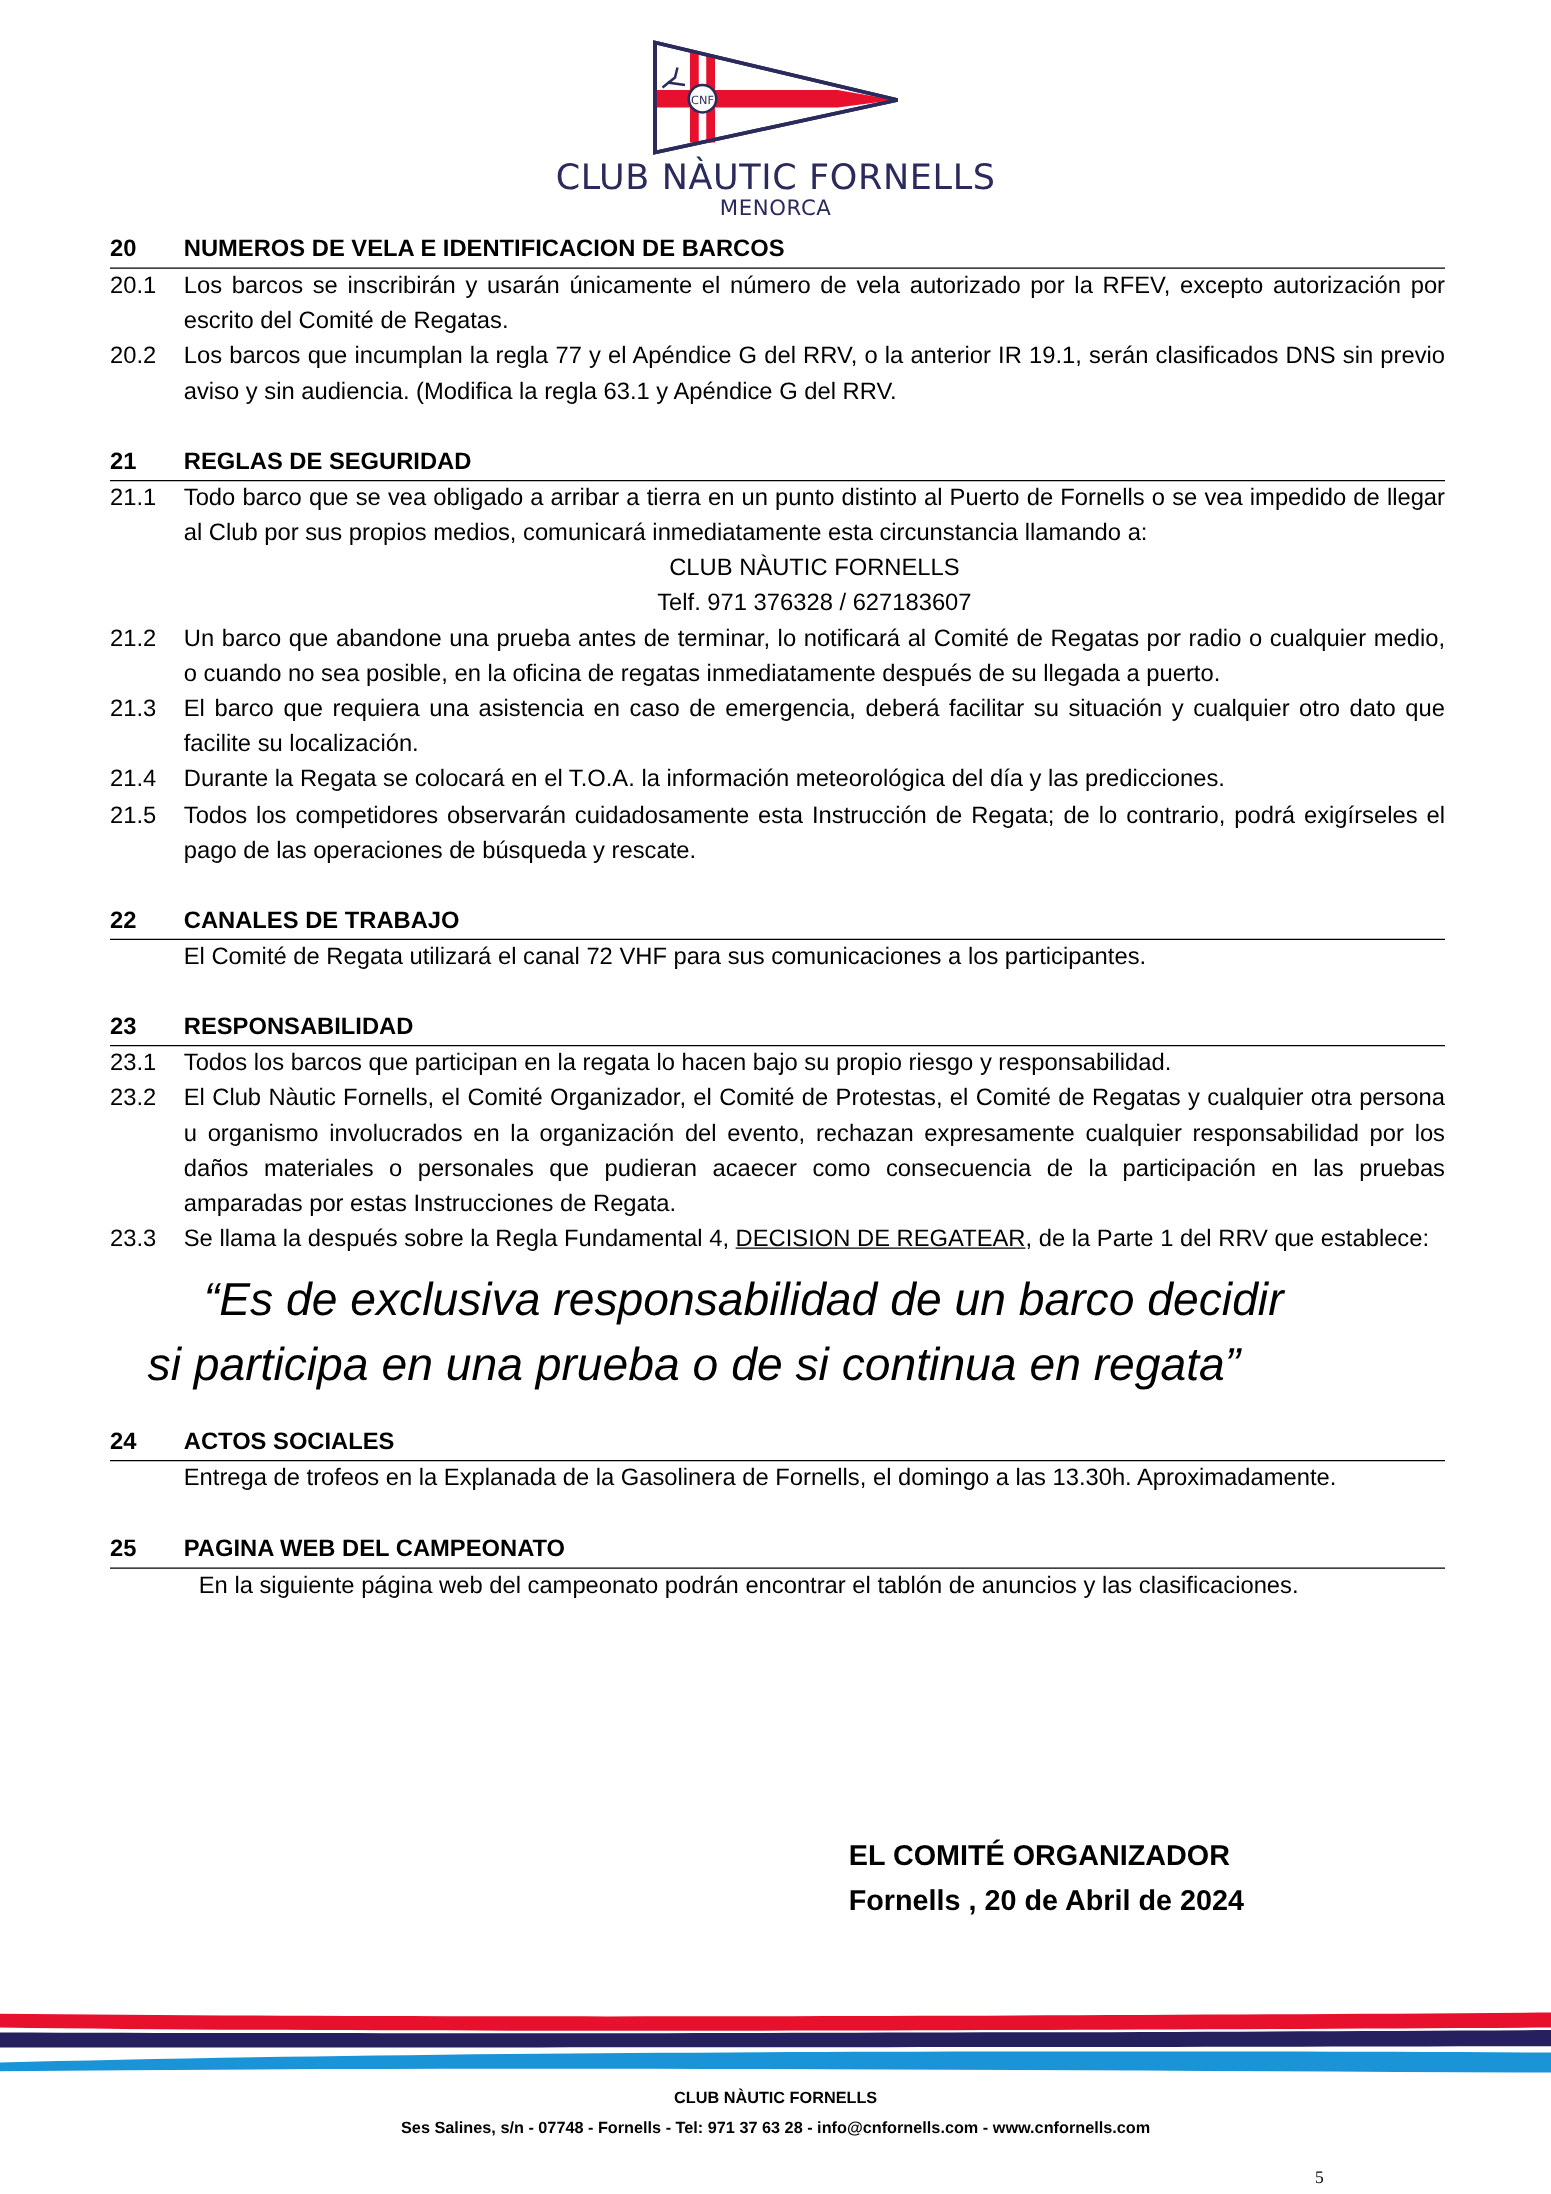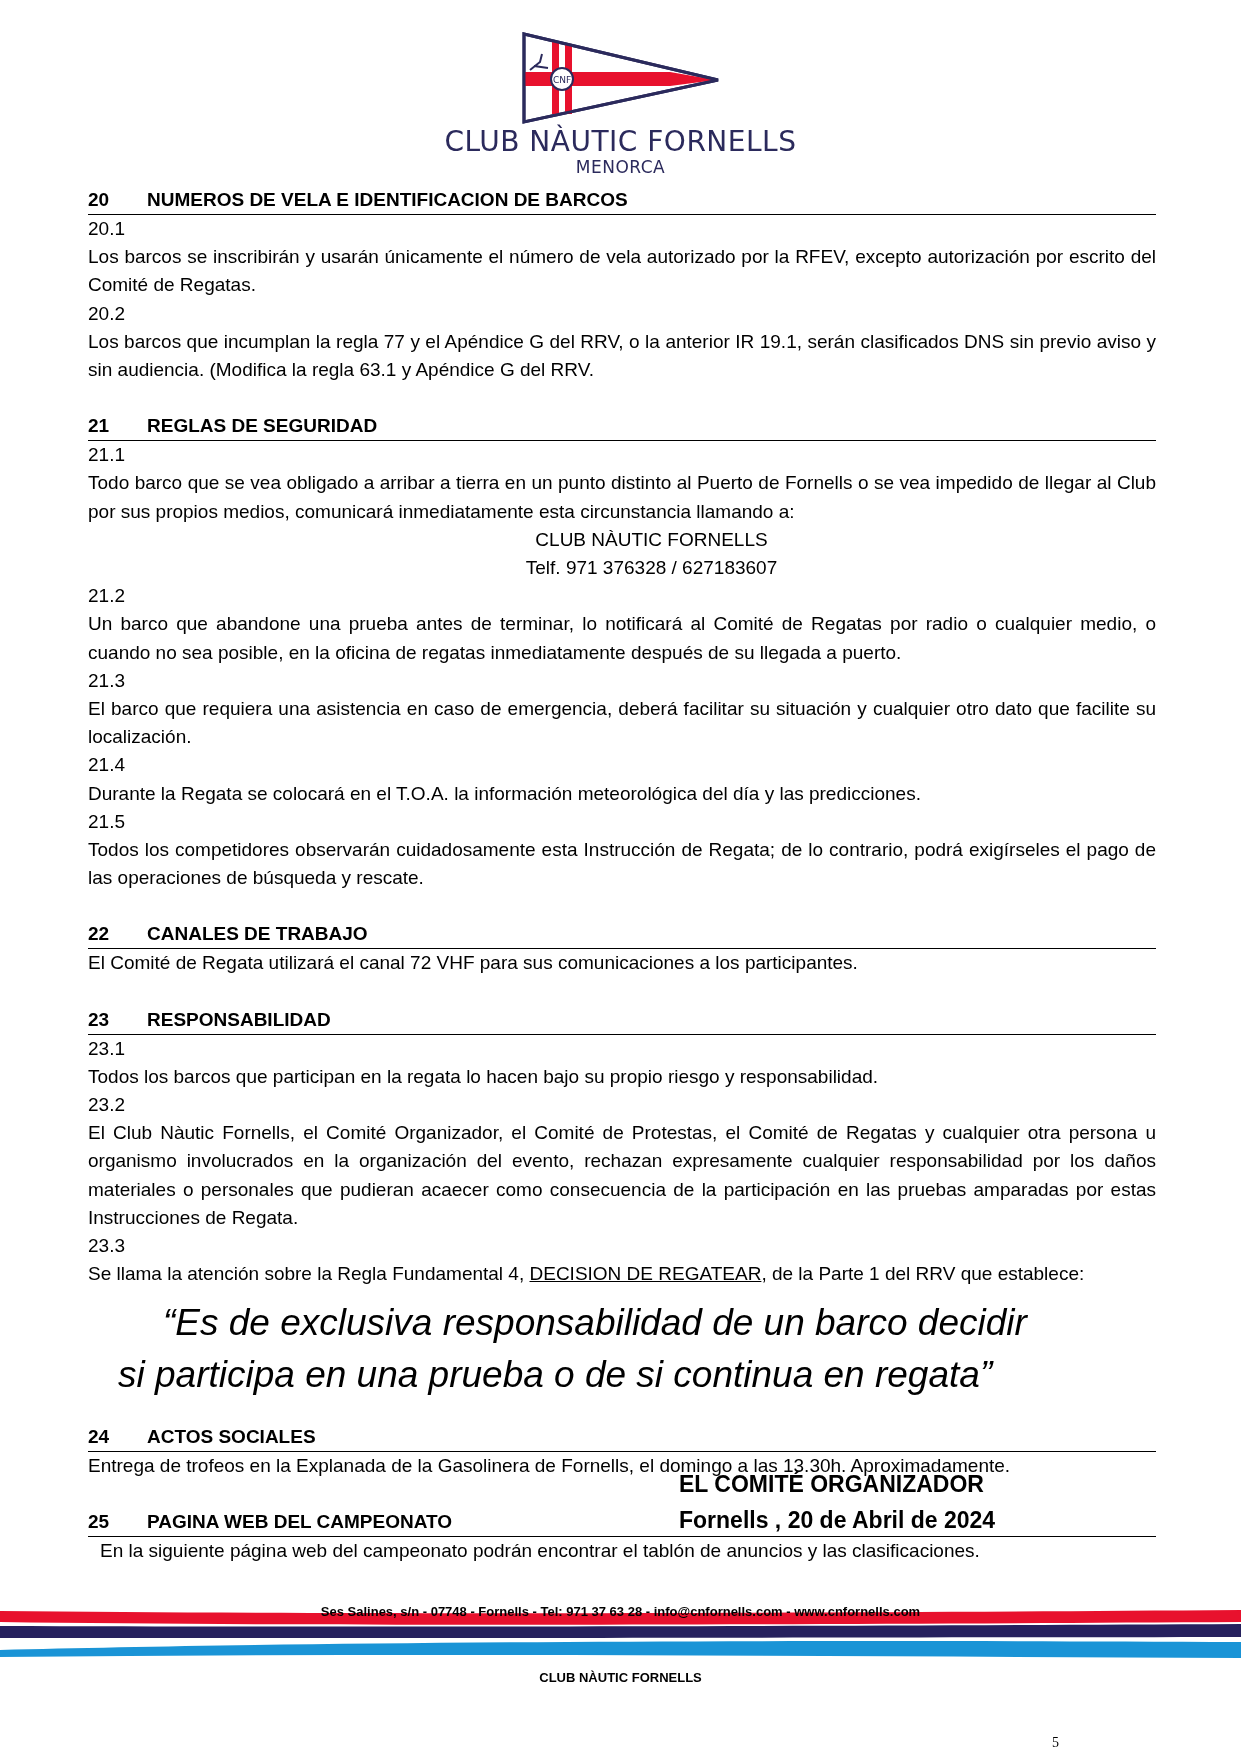--- a/index.html
+++ b/index.html
@@ -11,37 +11,37 @@
                 font-family: "DejaVu Sans", sans-serif; font-size: 28px; color: #2b2a5c;
                 letter-spacing: 0.5px; font-weight: normal; }
   .logo-sub { position: absolute; left: 0; width: 1241px; top: 145px; text-align: center;
               font-family: "DejaVu Sans", sans-serif; font-size: 17px; color: #2b2a5c; letter-spacing: 0.5px; }
 
   .content { position: absolute; left: 88px; top: 186px; width: 1068px;
              font-size: 19px; line-height: 28.2px; }
   .sec { margin-bottom: 28px; }
   .sec-head { display: flex; font-weight: bold; border-bottom: 1.5px solid #000; height: 28px; }
   .sec-head .num { width: 59px; }
-  .item { display: flex; flex-direction: column; }
+  .item { display: flex; }
   .item .num { width: 59px; flex: none; }
   .item .txt { flex: 1; text-align: justify; }
   .center-line { text-align: center; padding-left: 59px; }
   .underline { text-decoration: underline; }
   .quote { font-weight: normal; font-style: italic; font-size: 37px; line-height: 52px;
            margin: 8px 0 22px 0; }
   .quote .l1 { padding-left: 75px; }
   .quote .l2 { padding-left: 30px; }
   .pad-extra { padding-left: 12px; }
   .sig { position: absolute; left: 679px; top: 1466px; font-weight: bold; 
          font-size: 23px; line-height: 36px; }
 
   .stripes { position: absolute; left: 0; top: 1600px; width: 1241px; height: 70px; }
   .footer-title { position: absolute; top: 1670px; left: 0; width: 1241px; text-align: center;
                   font-weight: bold; font-size: 13px; }
-  .footer-addr { position: absolute; top: 1604px; left: 0; width: 1241px; text-align: center;
+  .footer-addr { position: absolute; top: 1694px; left: 0; width: 1241px; text-align: center;
                  font-weight: bold; font-size: 13px; }
   .page-num { position: absolute; top: 1735px; left: 1052px; font-family: "Liberation Serif", serif; font-size: 14px; }
 </style>
 </head>
 <body>
 
 <div class="logo">
   <svg width="200" height="92" viewBox="0 0 200 92">
     <polygon points="4,2 198,48 4,90" fill="#ffffff" stroke="#2b2a5c" stroke-width="3"></polygon>
     <polygon points="4,40 150,40 196,48 150,54 4,54" fill="#e8112d"></polygon>
@@ -121,21 +121,21 @@
     <div class="item">
       <span class="num">23.1</span>
       <span class="txt">Todos los barcos que participan en la regata lo hacen bajo su propio riesgo y responsabilidad.</span>
     </div>
     <div class="item">
       <span class="num">23.2</span>
       <span class="txt">El Club Nàutic Fornells, el Comité Organizador, el Comité de Protestas, el Comité de Regatas y cualquier otra persona u organismo involucrados en la organización del evento, rechazan expresamente cualquier responsabilidad por los daños materiales o personales que pudieran acaecer como consecuencia de la participación en las pruebas amparadas por estas Instrucciones de Regata.</span>
     </div>
     <div class="item">
       <span class="num">23.3</span>
-      <span class="txt"><span>Se llama la atención sobre la Regla Fundamental 4, </span><span class="underline">DECISION DE REGATEAR</span><span>, de la Parte 1 del RRV que establece:</span></span>
+      <span class="txt"><span>Se llama la después sobre la Regla Fundamental 4, </span><span class="underline">DECISION DE REGATEAR</span><span>, de la Parte 1 del RRV que establece:</span></span>
     </div>
     <div class="quote">
       <div class="l1">“Es de exclusiva responsabilidad de un barco decidir</div>
       <div class="l2">si participa en una prueba o de si continua en regata”</div>
     </div>
   </div>
 
   <div class="sec">
     <div class="sec-head">
       <span class="num">24</span>

